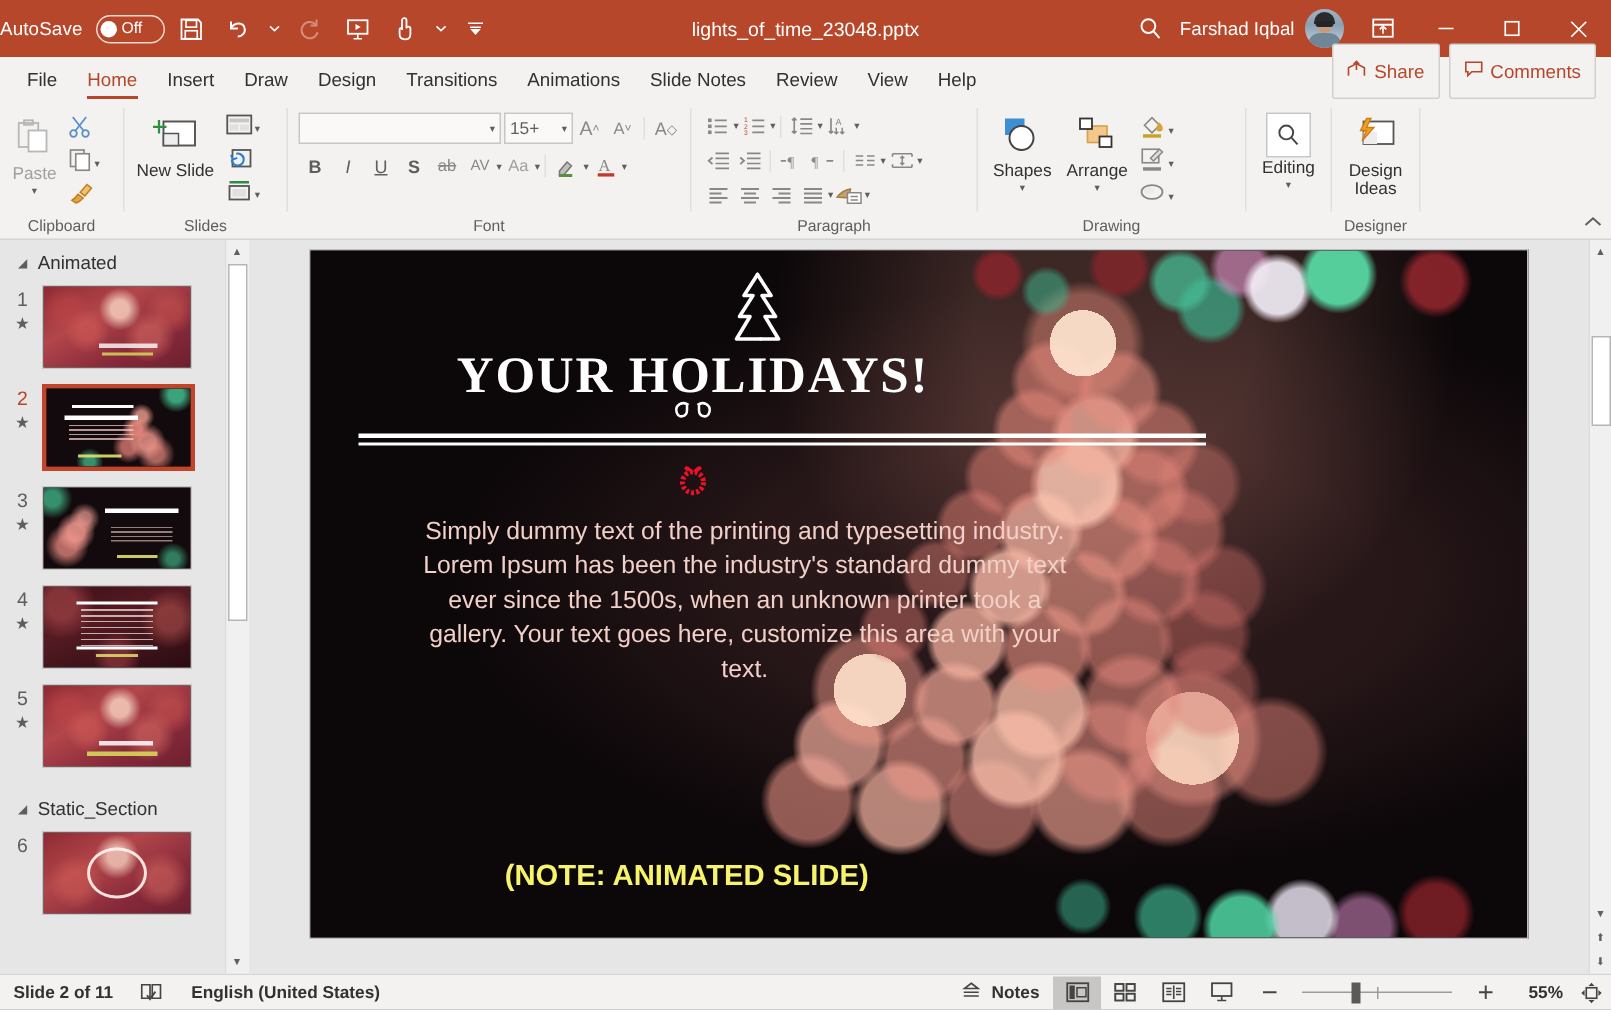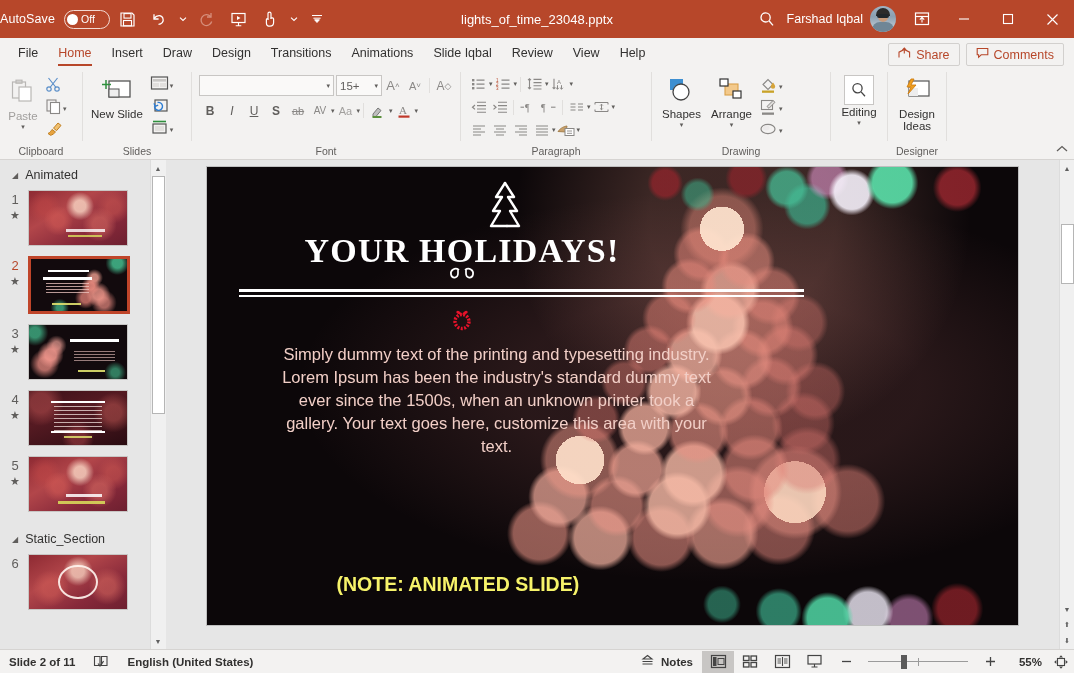--- a/index.html
+++ b/index.html
@@ -63,21 +63,21 @@
   }
   .tab:first-child { margin-left: 8px; }
   .tab.active { color: #b7472a; font-weight: 400; }
   .tab.active::after {
     content: ""; position: absolute; left: 10px; right: 10px; bottom: 2px;
     height: 2.5px; background: #b7472a;
   }
   .tabstrip .right-actions { margin-left: auto; display: flex; align-items: center; gap: 6px; padding-right: 10px; padding-bottom: 2px; }
   .pillbtn {
     border: 1px solid #d2d0ce; background: #f3f2f1; color: #b7472a;
-    font-size: 12.5px; height: 23px; padding: 0 9px; display: flex;
+    font-size: 12.5px; height: 37px; padding: 0 9px; display: flex;
     align-items: center; gap: 5px; border-radius: 2px;
   }
 
   
   .ribbon {
     height: 92px; background: #f3f2f1; display: flex; align-items: stretch;
     flex: 0 0 92px; border-bottom: 1px solid #d6d4d2; position: relative;
   }
   .rgroup { display: flex; flex-direction: column; position: relative; padding: 2px 3px 0 3px; }
   .rgroup .rbody { flex: 1; display: flex; align-items: flex-start; padding-top: 3px; }
@@ -300,21 +300,21 @@
   </div>
 
   <div class="tabstrip">
     <div class="tab">File</div>
     <div class="tab active">Home</div>
     <div class="tab">Insert</div>
     <div class="tab">Draw</div>
     <div class="tab">Design</div>
     <div class="tab">Transitions</div>
     <div class="tab">Animations</div>
-    <div class="tab">Slide Iqbal</div>
+    <div class="tab">Slide Notes</div>
     <div class="tab">Review</div>
     <div class="tab">View</div>
     <div class="tab">Help</div>
     <div class="right-actions">
       <div class="pillbtn">
         <span>
           <svg width="13" height="12" viewBox="0 0 13 12">
               <path d="M1 10.5V5.2L6.3 2.4l5.3 2.8v5.3" fill="none" stroke="#b7472a" stroke-width="1.1"></path>
               <path d="M6.3 6.6V1.2M4.5 2.8L6.3 1l1.8 1.8" fill="none" stroke="#b7472a" stroke-width="1.1"></path>
             </svg>

